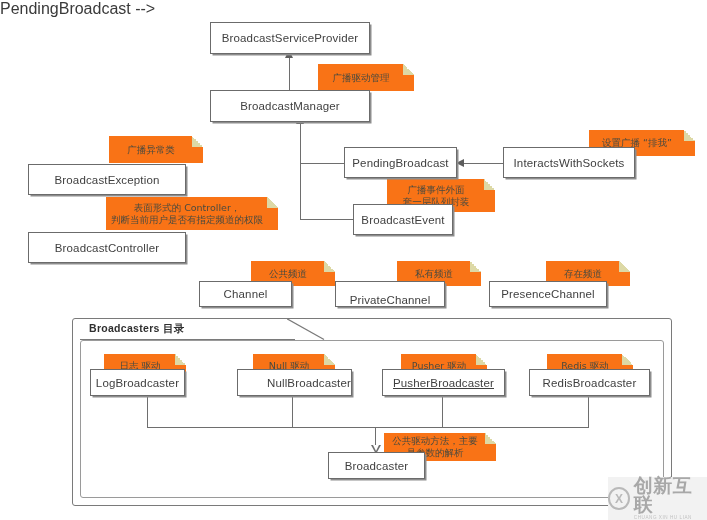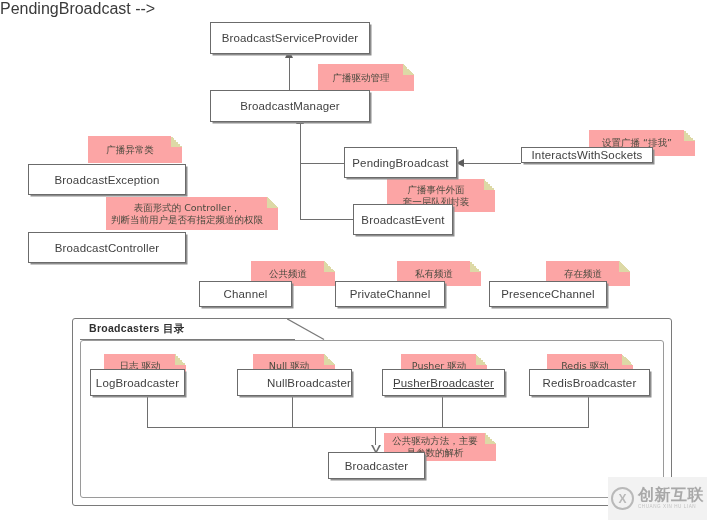--- a/index.html
+++ b/index.html
@@ -23,21 +23,21 @@
     letter-spacing:.15px;
     color:#3f3f3f;
     z-index:30;
     white-space:nowrap;
   }
 
   
   .note{
     position:absolute;
     box-sizing:border-box;
-    background:#fca5a5;
+    background:#f97316;
     display:flex;align-items:center;justify-content:center;
     text-align:center;
     font-size:9.5px;
     line-height:12px;
     color:#4a4a3f;
     z-index:20;
     padding:1px 14px 1px 4px;
     font-family:"DejaVu Sans","Liberation Sans",sans-serif;
   }
   .note .fold{
@@ -106,21 +106,21 @@
     display:flex;align-items:center;justify-content:center;
     gap:4px;
   }
   #watermark .wm-badge{
     width:19px;height:19px;border-radius:50%;
     border:2px solid #b9b9b9;
     display:flex;align-items:center;justify-content:center;
     font-size:12px;font-weight:bold;color:#b9b9b9;line-height:1;
   }
   #watermark .wm-txt{display:flex;flex-direction:column;line-height:1;}
-  #watermark .wm-main{font-size:16px;font-weight:bold;color:#a8a8a8;letter-spacing:.5px;}
+  #watermark .wm-main{font-size:19px;font-weight:bold;color:#a8a8a8;letter-spacing:.5px;}
   #watermark .wm-sub{font-size:4.6px;color:#c2c2c2;letter-spacing:.55px;margin-top:2px;}
 </style>
 </head>
 <body>
 
 <div id="stage">
 
   
   <div id="pkg" style="left:72px;top:318px;width:600px;height:188px;">
     <div id="pkg-outer"></div>
@@ -155,21 +155,21 @@
   <div class="ln lnh" style="left:147px;top:427px;width:442px;"></div>
   <div class="ln lnv" style="left:375px;top:427px;height:18px;"></div>
   <div class="arrow-down-hollow" style="left:371px;top:445px;"></div>
 
   
   <div class="note" style="left:318px;top:64px;width:96px;height:27px;">
     <span>广播驱动管理</span>
     <span class="fold"></span>
   </div>
 
-  <div class="note" style="left:88px;top:136px;width:94px;height:27px;">
+  <div class="note" style="left:109px;top:136px;width:94px;height:27px;">
     <span>广播异常类</span>
     <span class="fold"></span>
   </div>
 
   <div class="note" style="left:106px;top:197px;width:172px;height:33px;white-space:pre-line;">
     <span>表面形式的 Controller，
 判断当前用户是否有指定频道的权限</span>
     <span class="fold"></span>
   </div>
 
@@ -240,33 +240,33 @@
   </div>
 
   <div class="cls" style="left:28px;top:232px;width:158px;height:31px;">
     <span>BroadcastController</span>
   </div>
 
   <div class="cls" style="left:344px;top:147px;width:113px;height:31px;">
     <span>PendingBroadcast</span>
   </div>
 
-  <div class="cls" style="left:521px;top:147px;width:132px;height:16px;align-items:center;">
+  <div class="cls" style="left:503px;top:147px;width:132px;height:31px;align-items:center;">
     <span>InteractsWithSockets</span>
   </div>
 
   <div class="cls" style="left:353px;top:204px;width:100px;height:31px;">
     <span>BroadcastEvent</span>
   </div>
 
   <div class="cls" style="left:199px;top:281px;width:93px;height:26px;">
     <span>Channel</span>
   </div>
 
-  <div class="cls" style="left:335px;top:281px;width:110px;height:26px;">
+  <div class="cls" style="left:335px;top:281px;width:110px;height:26px;align-items:flex-end;">
     <span>PrivateChannel</span>
   </div>
 
   <div class="cls" style="left:489px;top:281px;width:118px;height:26px;">
     <span>PresenceChannel</span>
   </div>
 
   <div class="cls" style="left:90px;top:369px;width:95px;height:27px;">
     <span>LogBroadcaster</span>
   </div>

